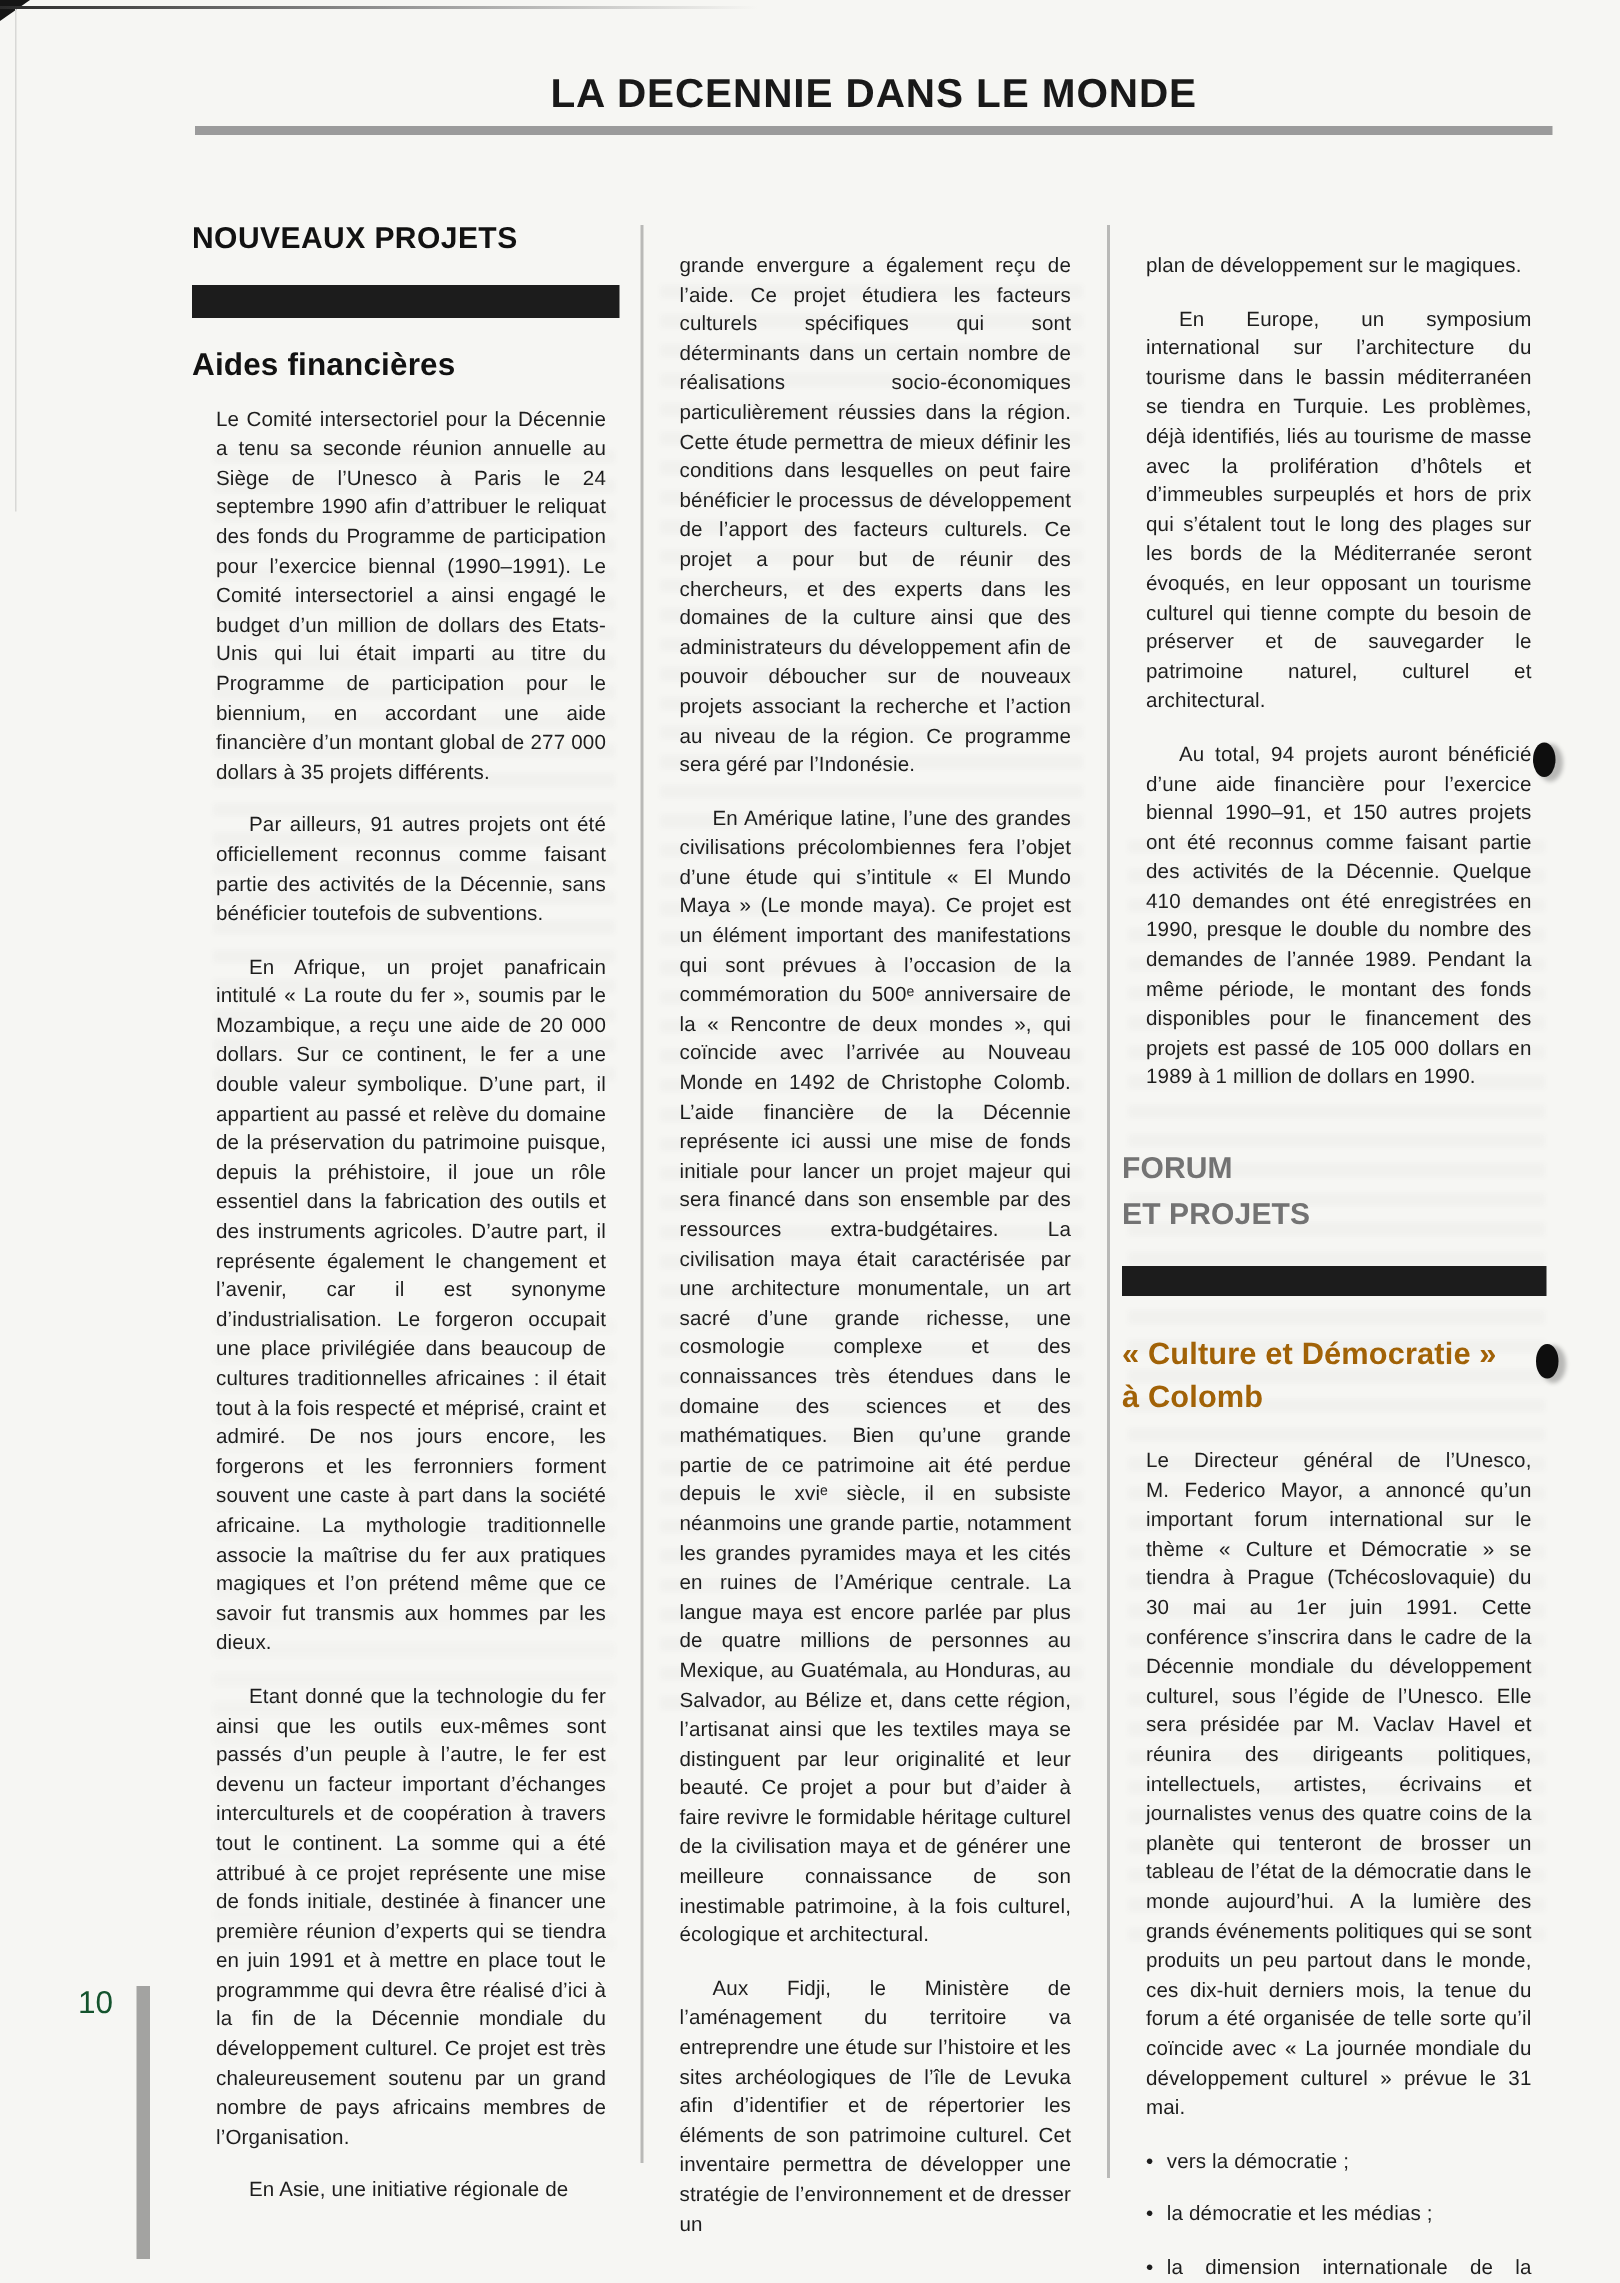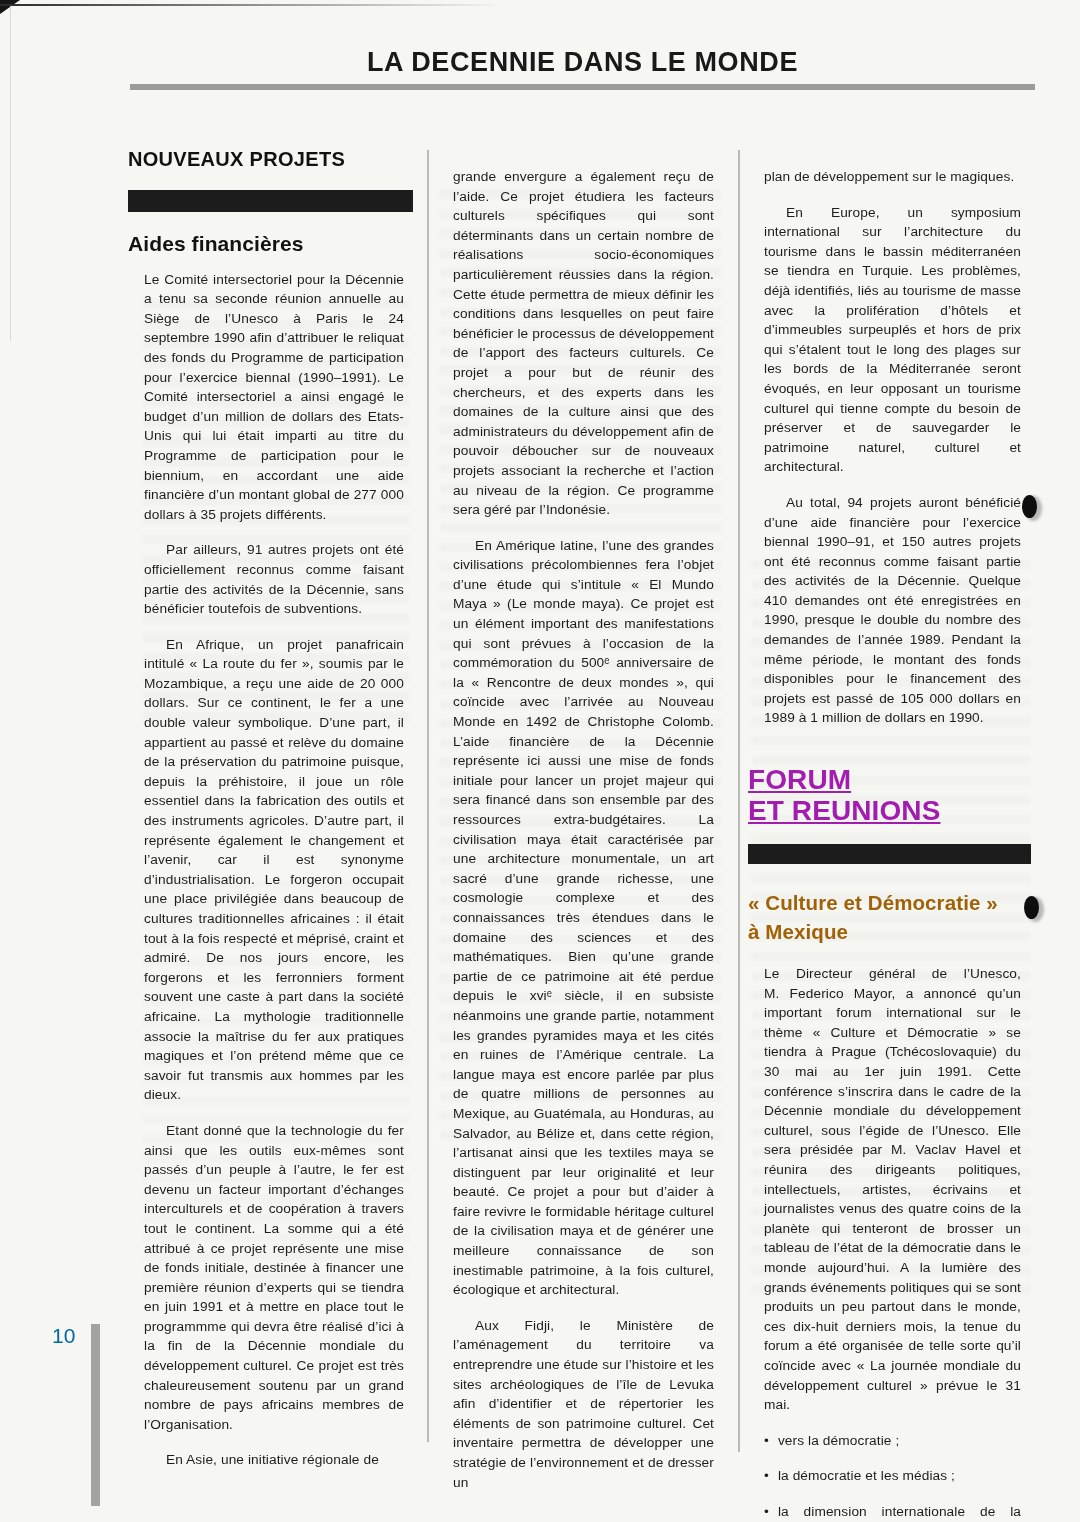--- a/index.html
+++ b/index.html
@@ -34,43 +34,43 @@
   .col p.noindent { text-indent:0; }
   .col-1 { left:128px; top:146px; width:292px; }
   .col-2 { left:437px; top:151px; width:293px; }
   .col-3 { left:748px; top:151px; width:289px; }
 
   .section-heading { margin:0; font-size:20px; line-height:27px; font-weight:bold;
     letter-spacing:.3px; color:#121212; text-align:left; }
   .black-bar { height:22px; background:#1c1c1c; width:285px; margin-top:17px; }
   .sub-heading { margin:22px 0 16px; font-size:21px; font-weight:bold; color:#121212; text-align:left; }
 
-  .forum-heading { margin:36px 0 0; font-size:28px; line-height:31px; font-weight:bold;
-    color:#a21caf; text-align:left;text-decoration:underline; }
+  .forum-heading { margin:36px 0 0; font-size:20px; line-height:31px; font-weight:bold;
+    color:#737373; text-align:left; }
   .black-bar-3 { height:20px; background:#1c1c1c; width:283px; margin-top:18px; }
   .prague-heading { margin:24px 0 0; font-size:20.5px; line-height:29px; font-weight:bold;
     color:#a16207; text-align:left; }
   .after-heading { margin-top:18px !important; }
 
   .bullet-item { text-indent:0 !important; }
   .bullet-glyph { margin-right:9px; }
 
   
   .vline { position:absolute; width:1.5px; background:#b9b9b7; }
   .vline-1 { left:427px; top:150px; height:1292px; }
   .vline-2 { left:738px; top:150px; height:1302px; }
 
   
   .hole { position:absolute; width:15px; height:23px; background:#0e0e0e;
     border-radius:50%; box-shadow:4px 2px 3px 1px #b8b8b6; }
   .hole-1 { left:1022px; top:495px; }
   .hole-2 { left:1024px; top:896px; }
 
   
-  .page-number { position:absolute; left:52px; top:1324px; font-size:21px; color:#0369a1; }
+  .page-number { position:absolute; left:52px; top:1324px; font-size:21px; color:#14532d; }
   .footer-bar { position:absolute; left:91px; top:1324px; width:9px; height:182px; background:#a3a3a1; }
 </style>
 </head>
 <body>
 
 <div class="sheet">
 
   <div class="corner-mark"></div>
   <div class="top-edge-line"></div>
   <div class="left-edge-line"></div>
@@ -102,27 +102,27 @@
     <p>Aux Fidji, le Ministère de l’aménagement du territoire va entreprendre une étude sur l’histoire et les sites archéologiques de l’île de Levuka afin d’identifier et de répertorier les éléments de son patrimoine culturel. Cet inventaire permettra de développer une stratégie de l’environnement et de dresser un</p>
   </div>
 
   <div class="col col-3">
     <p class="noindent">plan de développement sur le magiques.</p>
     <p>En Europe, un symposium international sur l’architecture du tourisme dans le bassin méditerranéen se tiendra en Turquie. Les problèmes, déjà identifiés, liés au tourisme de masse avec la prolifération d’hôtels et d’immeubles surpeuplés et hors de prix qui s’étalent tout le long des plages sur les bords de la Méditerranée seront évoqués, en leur opposant un tourisme culturel qui tienne compte du besoin de préserver et de sauvegarder le patrimoine naturel, culturel et architectural.</p>
     <p>Au total, 94 projets auront bénéficié d’une aide financière pour l’exercice biennal 1990–91, et 150 autres projets ont été reconnus comme faisant partie des activités de la Décennie. Quelque 410 demandes ont été enregistrées en 1990, presque le double du nombre des demandes de l’année 1989. Pendant la même période, le montant des fonds disponibles pour le financement des projets est passé de 105&nbsp;000 dollars en 1989 à 1 million de dollars en 1990.</p>
 
     <h1 class="forum-heading">
       <span>FORUM</span><br>
-      <span>ET REUNIONS</span>
+      <span>ET PROJETS</span>
     </h1>
     <div class="black-bar-3"></div>
 
     <h2 class="prague-heading">
       <span>«&nbsp;Culture et Démocratie&nbsp;»</span><br>
-      <span>à Mexique</span>
+      <span>à Colomb</span>
     </h2>
 
     <p class="noindent after-heading">Le Directeur général de l’Unesco, M.&nbsp;Federico Mayor, a annoncé qu’un important forum international sur le thème «&nbsp;Culture et Démocratie&nbsp;» se tiendra à Prague (Tchécoslovaquie) du 30 mai au 1er juin 1991. Cette conférence s’inscrira dans le cadre de la Décennie mondiale du développement culturel, sous l’égide de l’Unesco. Elle sera présidée par M. Vaclav Havel et réunira des dirigeants politiques, intellectuels, artistes, écrivains et journalistes venus des quatre coins de la planète qui tenteront de brosser un tableau de l’état de la démocratie dans le monde aujourd’hui. A la lumière des grands événements politiques qui se sont produits un peu partout dans le monde, ces dix-huit derniers mois, la tenue du forum a été organisée de telle sorte qu’il coïncide avec «&nbsp;La journée mondiale du développement culturel&nbsp;» prévue le 31 mai.</p>
 
     <p class="bullet-item">
       <span class="bullet-glyph">•</span><span>vers la démocratie&nbsp;;</span>
     </p>
     <p class="bullet-item">
       <span class="bullet-glyph">•</span><span>la démocratie et les médias&nbsp;;</span>
     </p>

